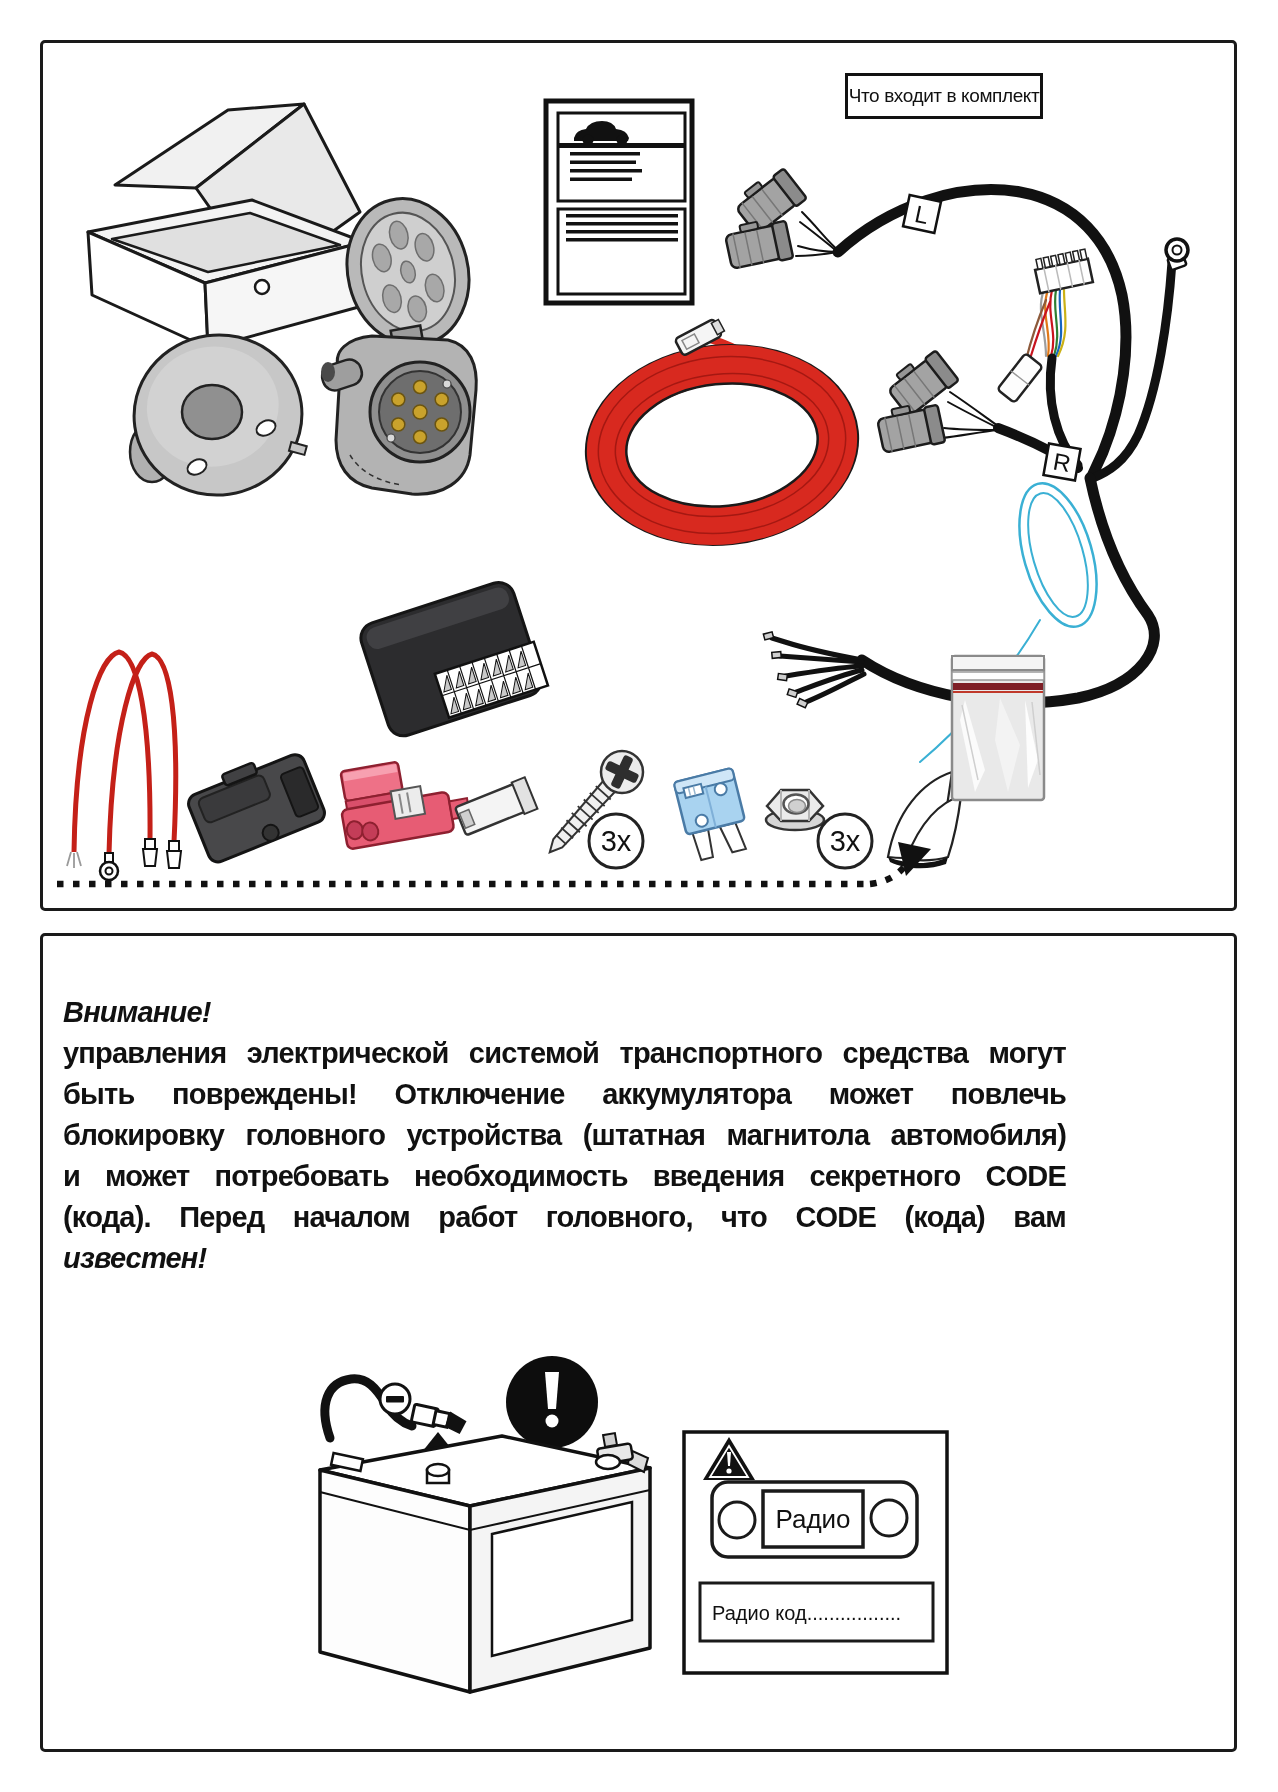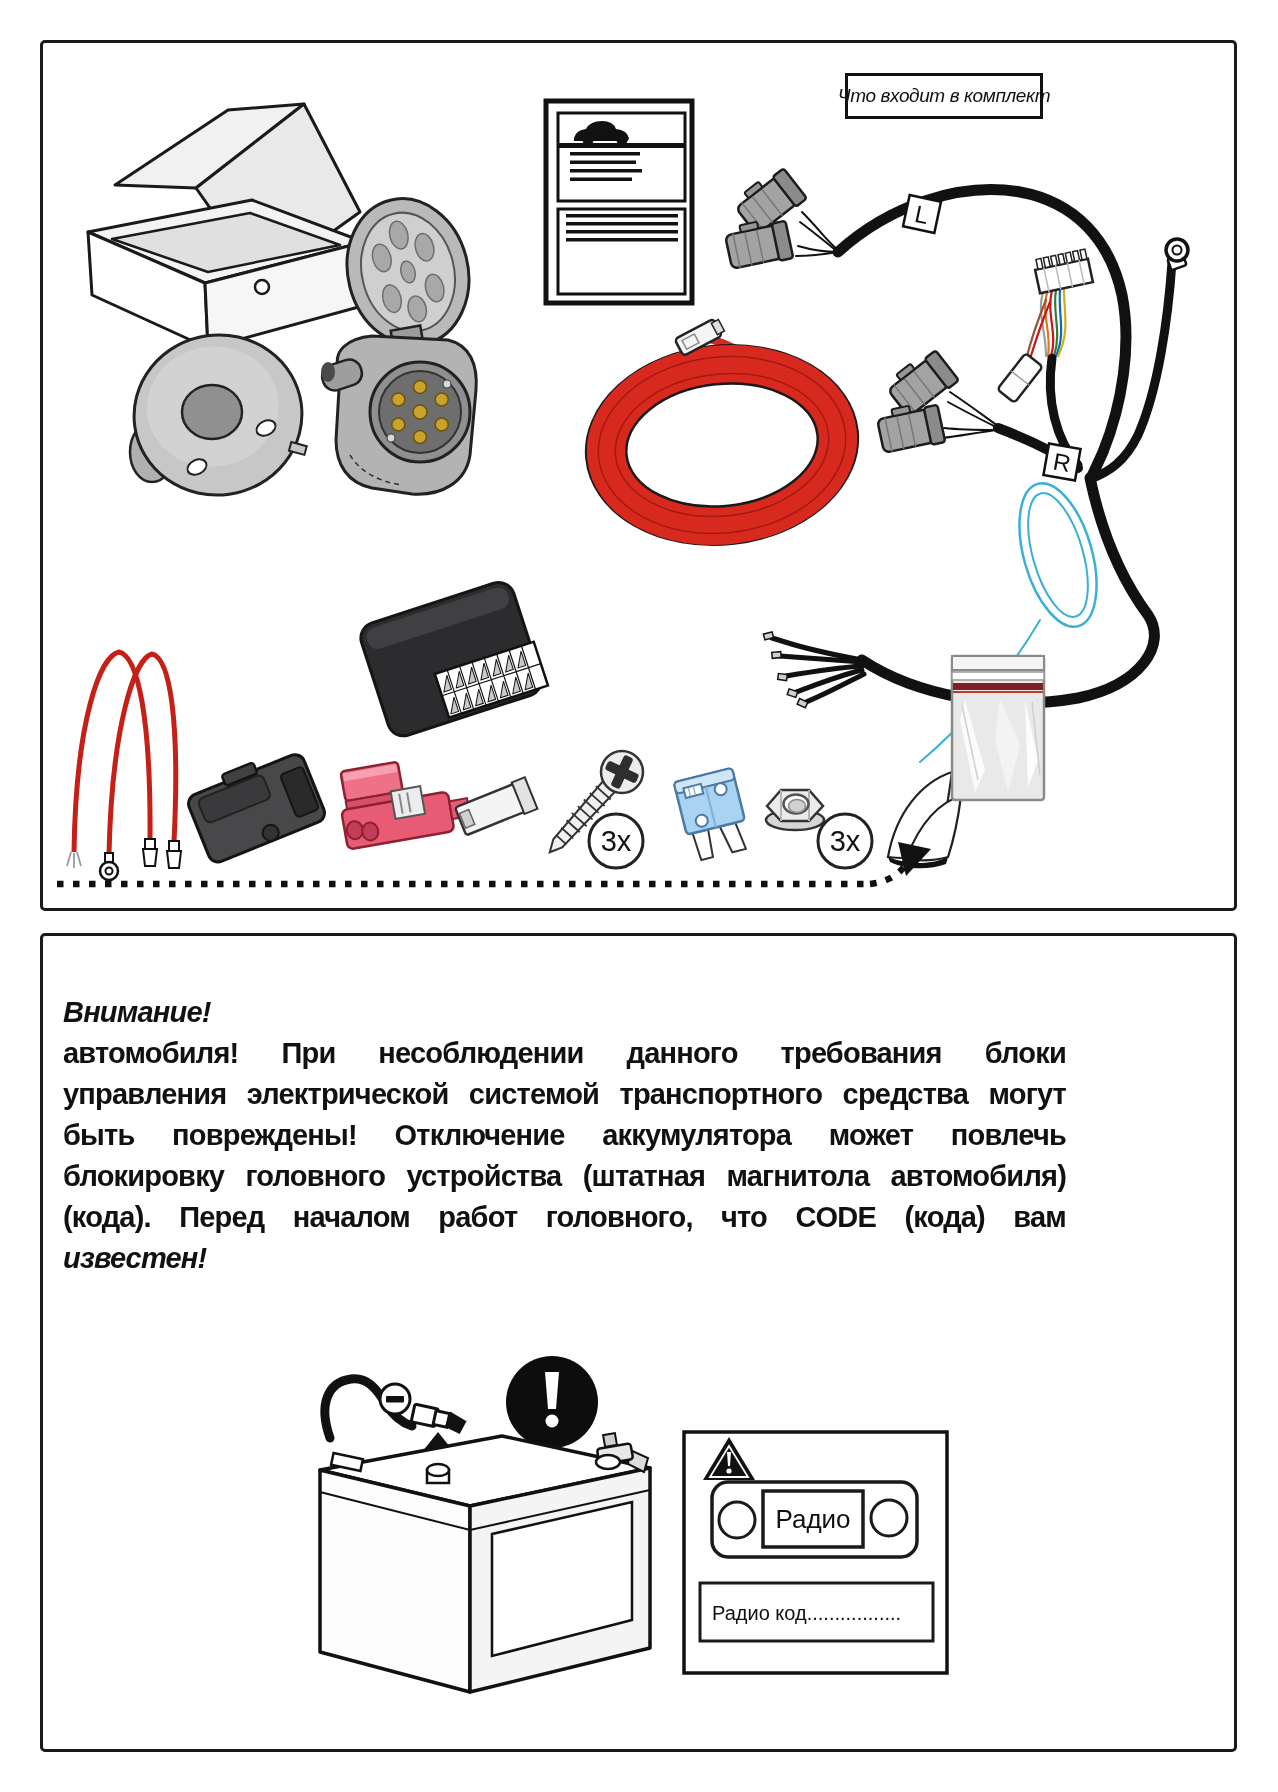--- a/index.html
+++ b/index.html
@@ -3,21 +3,21 @@
 <meta charset="utf-8">
 <style>
   html,body{margin:0;padding:0;width:1278px;height:1792px;background:#fff;
     font-family:"Liberation Sans",sans-serif;}
   .page{position:absolute;inset:0;width:1278px;height:1792px;background:#fff;overflow:hidden;}
   .frame{position:absolute;border:3px solid #1a1a1a;border-radius:5px;background:transparent;}
   .frame-top{left:40px;top:40px;width:1191px;height:865px;}
   .frame-bottom{left:40px;top:933px;width:1191px;height:813px;}
   .title-box{position:absolute;left:845px;top:73px;width:192px;height:40px;border:3px solid #111;
     background:#fff;display:flex;align-items:center;justify-content:center;z-index:5;}
-  .title-box span{font-size:19px;letter-spacing:-0.4px;color:#111;white-space:nowrap;font-style:italic;}
+  .title-box span{font-size:19px;letter-spacing:-0.4px;color:#111;white-space:nowrap;}
   .art{position:absolute;left:0;top:0;width:1278px;height:1792px;z-index:2;}
   svg text{font-family:"Liberation Sans",sans-serif;fill:#111;}
   .warning{position:absolute;left:63px;top:992px;width:1003px;z-index:4;color:#111;
     font-weight:bold;font-size:29px;letter-spacing:-0.8px;}
   .warning .ln{height:41px;line-height:41px;text-align:justify;text-align-last:justify;text-justify:inter-word;}
   .warning .ln-left{text-align:left;text-align-last:left;font-style:italic;}
 </style>
 </head>
 <body>
 
@@ -402,21 +402,21 @@
       <circle cx="889" cy="1518" r="18" fill="#fff" stroke="#1a1a1a" stroke-width="3"></circle>
       <rect x="763" y="1491" width="100" height="56" fill="#fff" stroke="#1a1a1a" stroke-width="3.5"></rect>
       <text x="813" y="1528" text-anchor="middle" font-size="26">Радио</text>
       <rect x="700" y="1583" width="233" height="58" fill="#fff" stroke="#1a1a1a" stroke-width="3"></rect>
       <text x="712" y="1620" font-size="20">Радио код.................</text>
     </g>
   </svg>
 
   <div class="warning">
     <div class="ln ln-left">Внимание!</div>
-    <div class="ln">автомобиля! При несоблюдении данного требования блоки</div>
     <div class="ln">управления электрической системой транспортного средства могут</div>
     <div class="ln">быть повреждены! Отключение аккумулятора может повлечь</div>
     <div class="ln">блокировку головного устройства (штатная магнитола автомобиля)</div>
+    <div class="ln">и может потребовать необходимость введения секретного CODE</div>
     <div class="ln">(кода). Перед началом работ головного, что CODE (кода) вам</div>
     <div class="ln ln-left">известен!</div>
   </div>
 
 </div>
 
 </body></html>

